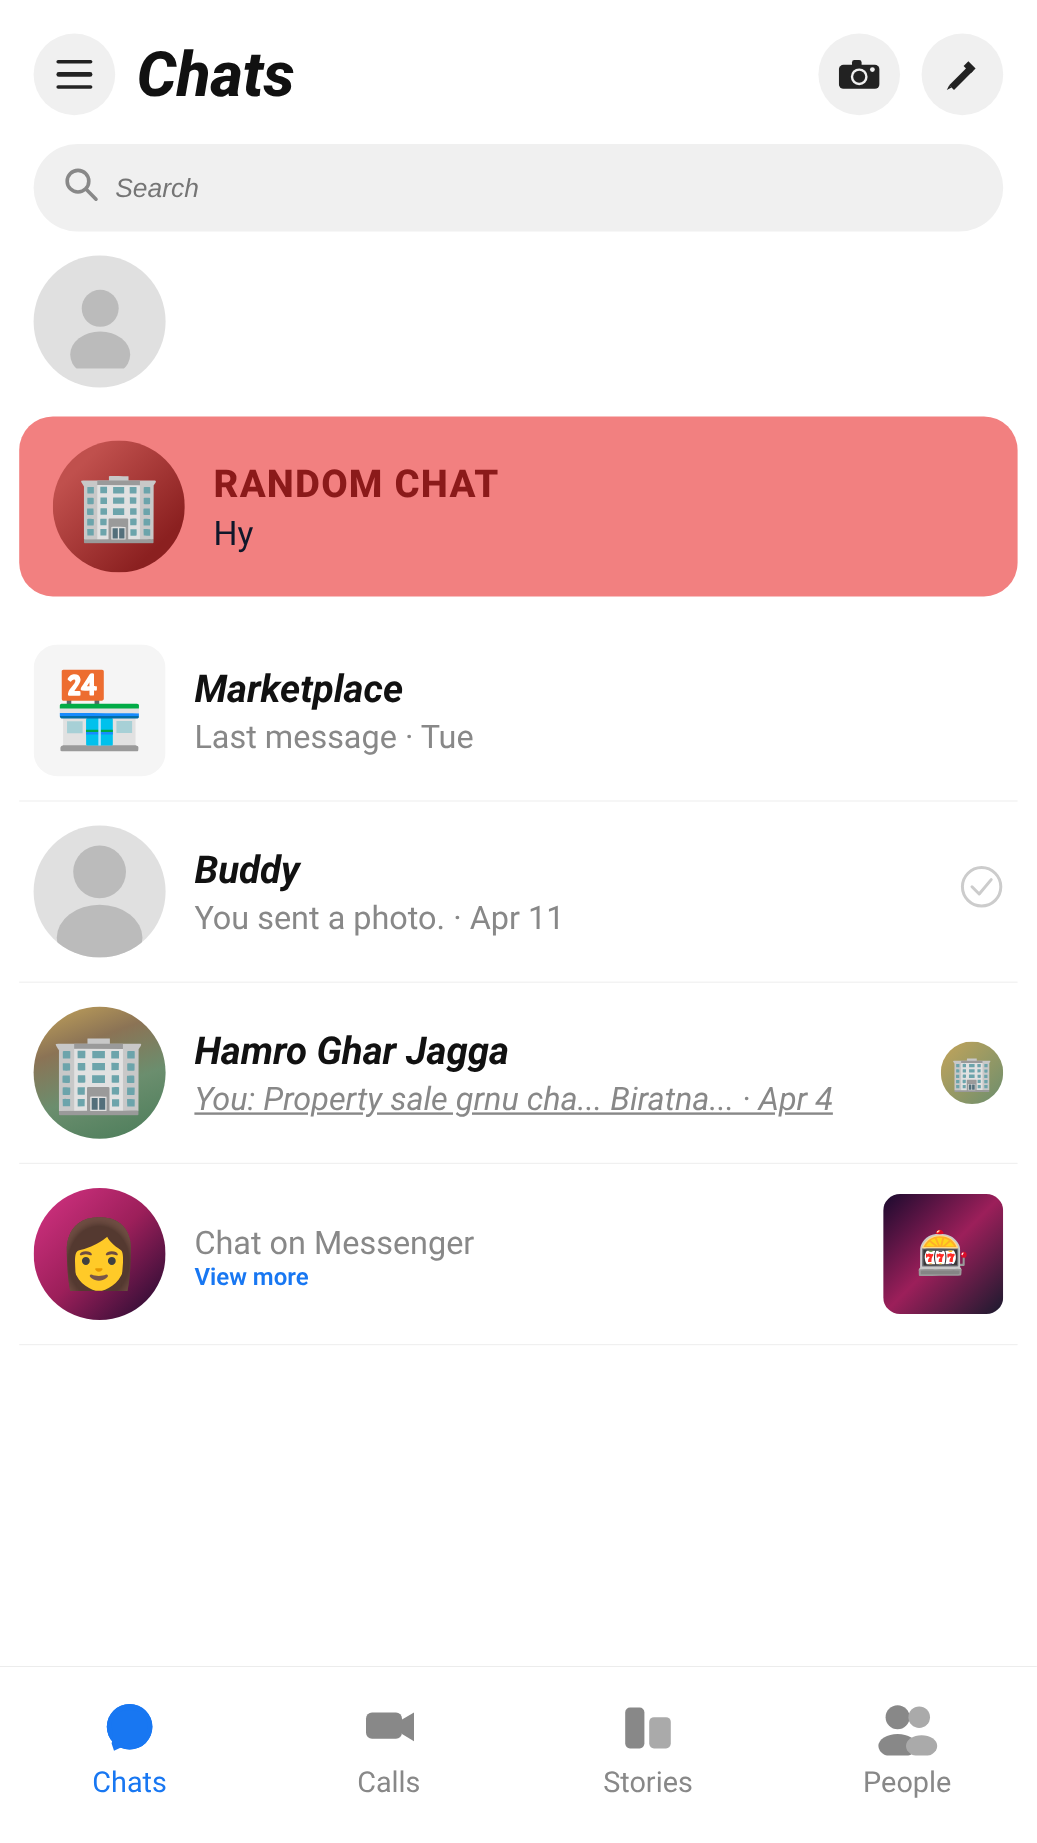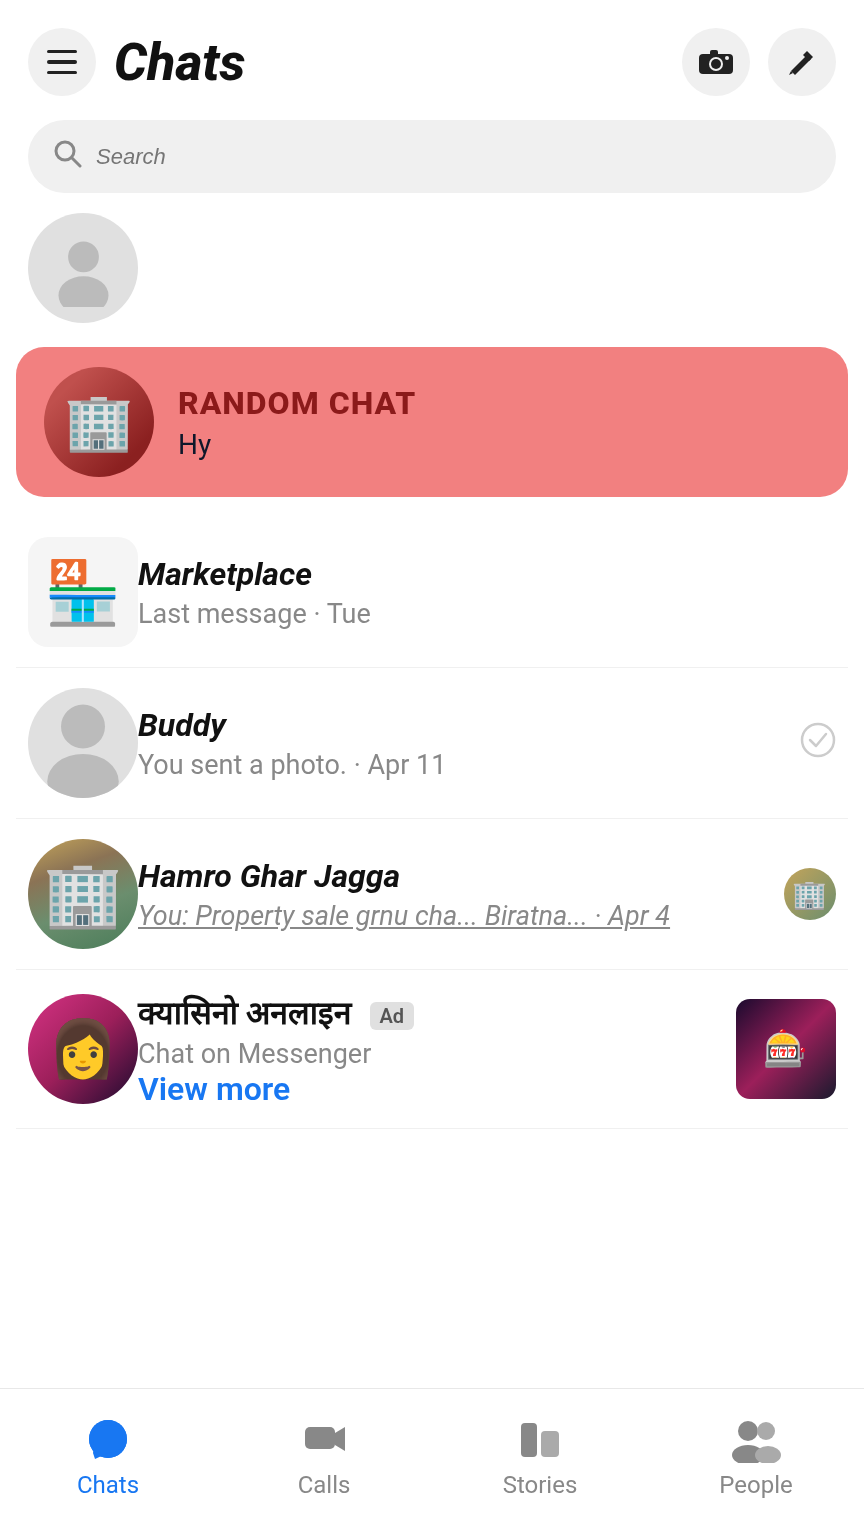--- a/index.html
+++ b/index.html
@@ -154,20 +154,21 @@
       background: #e0e0e0;
       flex-shrink: 0;
       display: flex; align-items: center; justify-content: center;
     }
     .chat-avatar.square-rounded {
       border-radius: 20px;
       background: #f5f5f5;
     }
     .chat-info {
       flex: 1;
+      margin-left: 24px;
     }
     .chat-name {
       font-size: 32px;
       font-weight: 700;
       color: #111;
     }
     .chat-preview {
       font-size: 27px;
       color: #888;
       margin-top: 5px;
@@ -195,21 +196,21 @@
       background: #e0e0e0;
       color: #555;
       font-size: 20px;
       font-weight: 600;
       padding: 2px 10px;
       border-radius: 6px;
       margin-left: 10px;
       vertical-align: middle;
     }
     .view-more-link {
-      font-size: 32px;
+      font-size: 20px;
       color: #1877f2;
       font-weight: 600;
       cursor: pointer;
     }
     .online-dot {
       position: absolute;
       bottom: 22px;
       left: 108px;
       width: 24px; height: 24px;
       background: #00d900;
@@ -412,24 +413,20 @@
     </div>
 
     <div class="chat-item" style="position:relative;">
       <div class="chat-avatar" style="position:relative;">
         <div class="ad-avatar-bg">
           <span style="font-size:56px;">👩</span>
         </div>
         <div class="online-dot"></div>
       </div>
       <div class="chat-info">
-        <div class="chat-name">
-          <span>क्यासिनो अनलाइन</span>
-          <span class="ad-badge">Ad</span>
-        </div>
         <div class="chat-preview" style="">Chat on Messenger</div>
         <div class="view-more-link">View more</div>
       </div>
       <div class="ad-thumbnail">
         <div style="width:100%;height:100%;background:linear-gradient(135deg,#1a0a2e,#9c1f5a,#1a1a2e);display:flex;align-items:center;justify-content:center;font-size:36px;">🎰</div>
       </div>
     </div>
 
   </div>
 </div>

